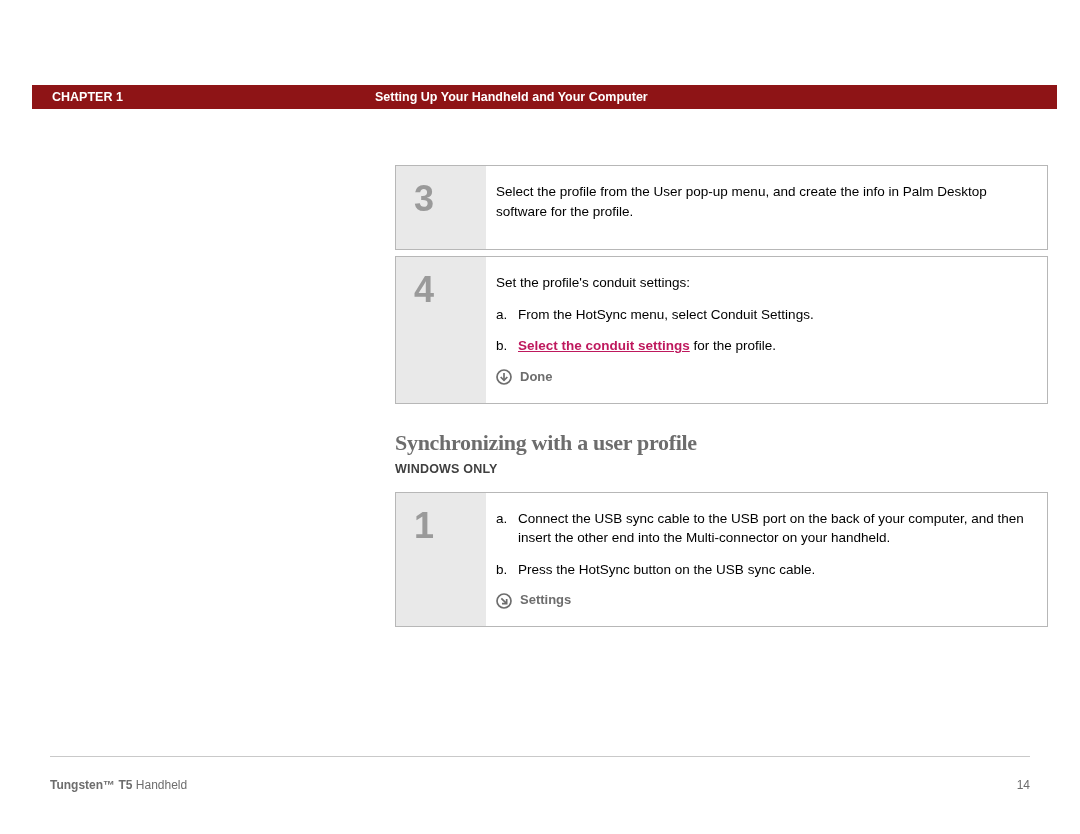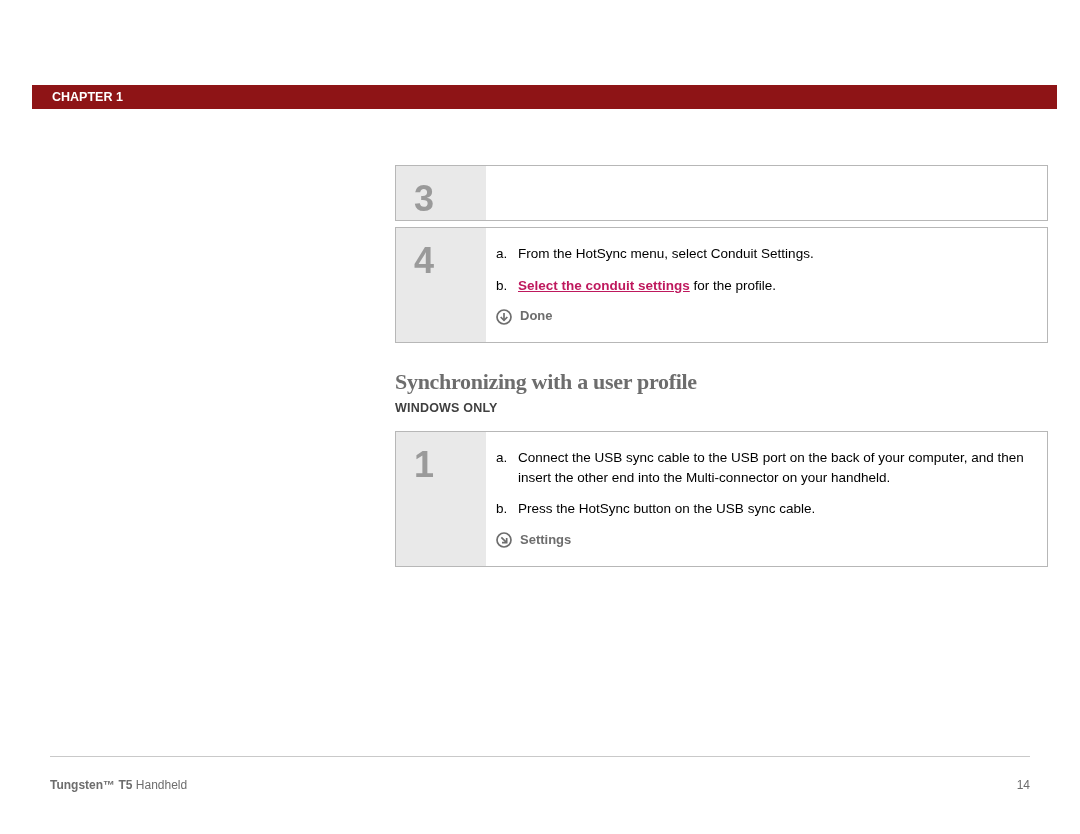--- a/index.html
+++ b/index.html
@@ -82,31 +82,36 @@
     font-size: 12px; color: #6d6d6d;
   }
   .footer .prod { }
   .footer .prod b { color: #6d6d6d; }
 </style>
 </head>
 <body>
 
 <div class="header-bar">
   <div class="header-chapter">CHAPTER 1</div>
+  <div class="header-title">Setting Up Your Handheld and Your Computer</div>
 </div>
 
 <div class="content-area">
 
   <div class="step-block">
     <div class="step-num">3</div>
+    <div class="step-body">
+      <p>Select the profile from the User pop-up menu, and create the info in Palm Desktop software for the profile.</p>
+    </div>
   </div>
 
   <div class="step-block">
     <div class="step-num">4</div>
     <div class="step-body">
+      <p>Set the profile's conduit settings:</p>
       <div class="sub-list">
         <div class="sub-item">
           <div class="sub-letter">a.</div>
           <div class="sub-text">From the HotSync menu, select Conduit Settings.</div>
         </div>
         <div class="sub-item">
           <div class="sub-letter">b.</div>
           <div class="sub-text">
             <span class="link">Select the conduit settings</span><span> for the profile.</span>
           </div>

